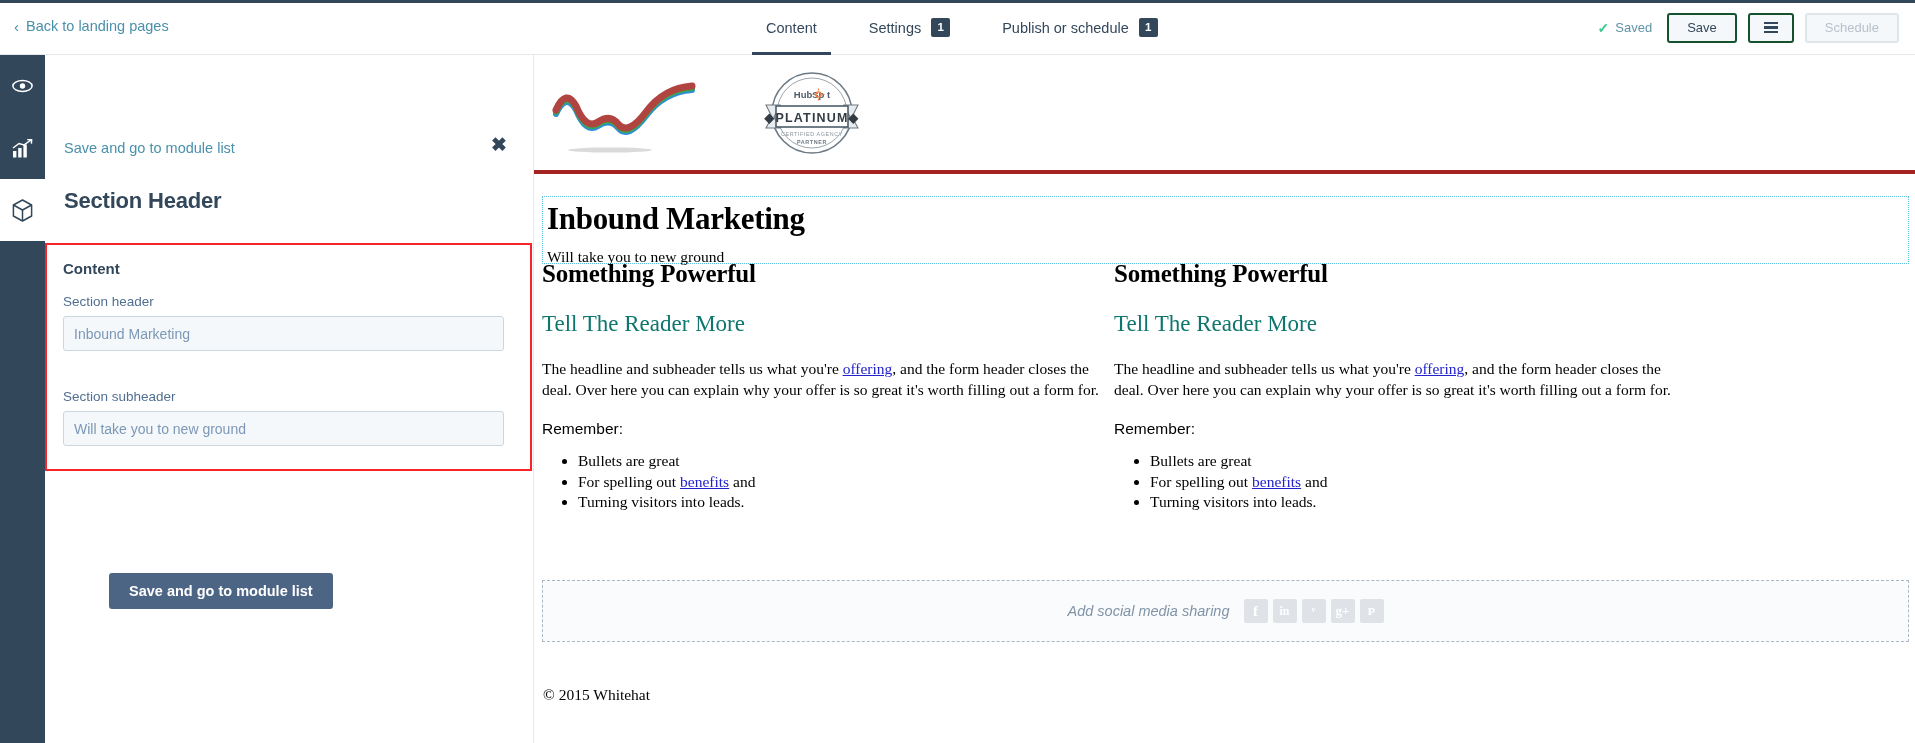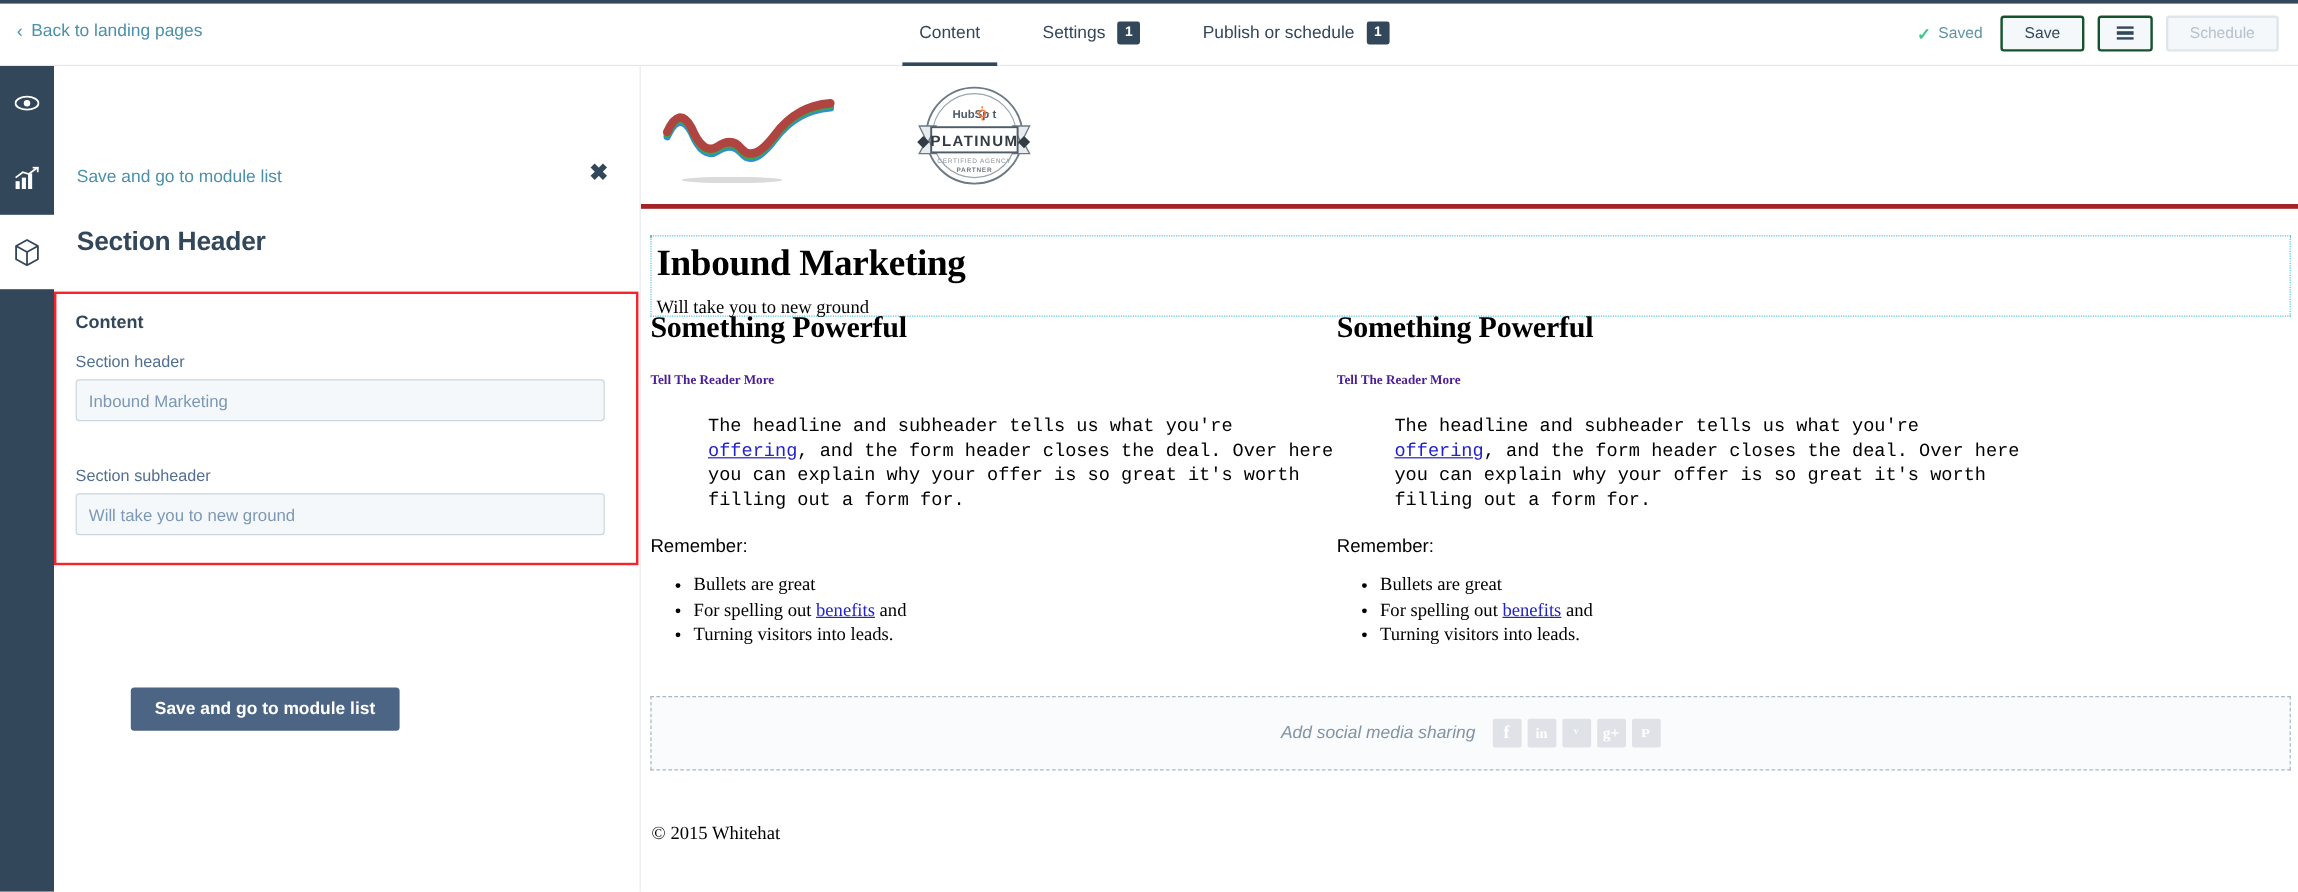--- a/index.html
+++ b/index.html
@@ -294,32 +294,31 @@
   #col-right { left: 580px; }
   .col-h2 {
     font-family: "Liberation Serif", serif;
     font-size: 25px;
     font-weight: bold;
     color: #000000;
     letter-spacing: -0.2px;
   }
   .col-h3 {
     font-family: "Liberation Serif", serif;
-    font-size: 11px;
-    font-weight: bold;
-    color: #4c1d95;
+    font-size: 23px;
+    font-weight: normal;
+    color: #0f766e;
     margin-top: 23px;
   }
   .col-p {
-    font-family: Liberation Mono, monospace;
+    font-family: Liberation Serif, serif;
     font-size: 15.5px;
     color: #000000;
     margin-top: 22px;
     line-height: 1.33;
-    margin-left: 48px;
   }
   .col-p a, .col-li a { color: #2222cc; text-decoration: underline; }
   .col-remember {
     font-family: Liberation Sans, sans-serif;
     font-size: 15.5px;
     color: #000000;
     margin-top: 20px;
   }
   .col-ul {
     font-family: "Liberation Serif", serif;

